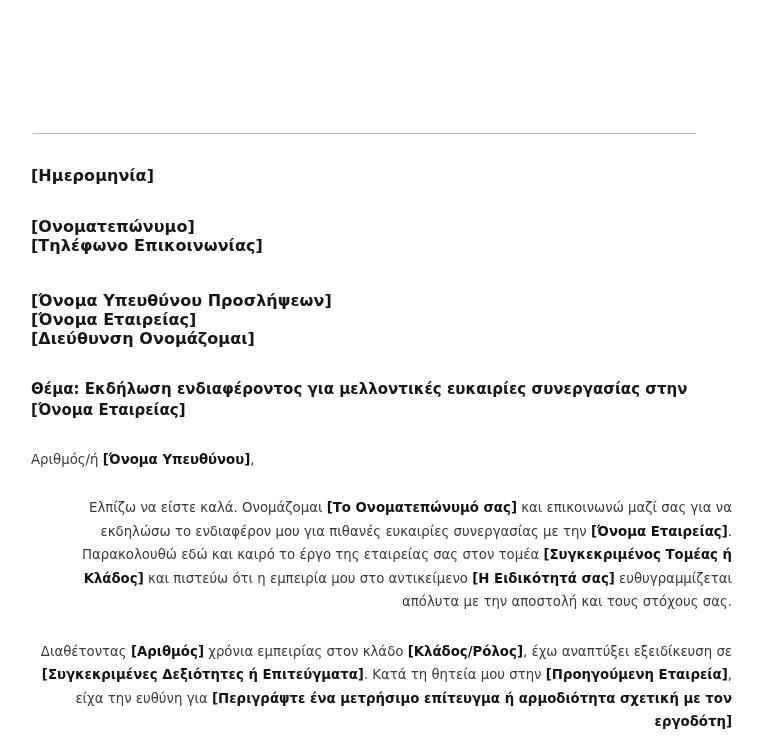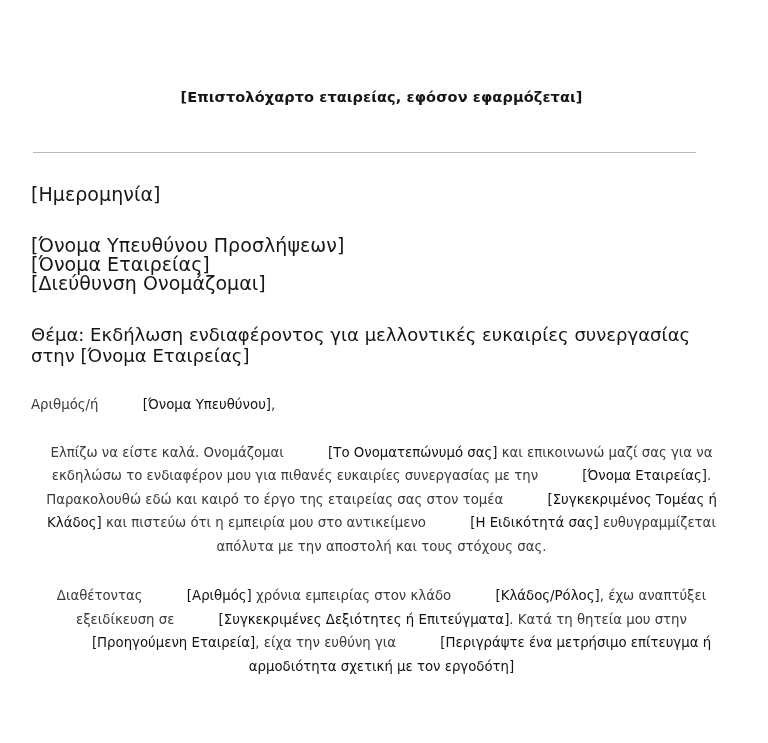--- a/index.html
+++ b/index.html
@@ -36,73 +36,73 @@
   .rule {
     border: 0;
     border-top: 1px solid #b8b8b8;
     margin: 45px 36px 0 2px;
     height: 0;
   }
   .block {
     margin-top: 32px;
   }
   .block.tight {
-    margin-top: 24px;
+    margin-top: 36px;
   }
   .meta-line {
-    font-weight: normal;
-    font-size: 19px;
+    font-weight: bold;
+    font-size: 16px;
     line-height: 19px;
     color: #161616;
     letter-spacing: 0.05px;
     white-space: nowrap;
   }
   .subject {
     margin-top: 31px;
-    font-weight: normal;
-    font-size: 18px;
+    font-weight: bold;
+    font-size: 15px;
     line-height: 21px;
     color: #161616;
     max-width: 690px;
     letter-spacing: 0.02px;
   }
   .salutation {
     margin-top: 28px;
     font-size: 13.3px;
     line-height: 21px;
     color: #3a3a3a;
   }
   .para {
     margin-top: 26px;
     font-size: 13.3px;
     line-height: 23.5px;
     color: #3a3a3a;
     max-width: 706px;
-    text-align: center;
+    text-align: right;
   }
   .para b, .salutation b, .subject b {
-    font-weight: normal;
+    font-weight: bold;
     color: #121212;
-    margin-left: 40px;
   }
 </style>
 </head>
 <body>
 
 <div class="page">
 
-  <div class="letterhead">[Επιστολόχαρτο εταιρείας, εφόσον εφαρμόζεται]</div>
 
   <hr class="rule">
 
   <div class="block">
     <div class="meta-line">[Ημερομηνία]</div>
   </div>
 
   <div class="block">
+    <div class="meta-line">[Ονοματεπώνυμο]</div>
+    <div class="meta-line">[Τηλέφωνο Επικοινωνίας]</div>
   </div>
 
   <div class="block tight">
     <div class="meta-line">[Όνομα Υπευθύνου Προσλήψεων]</div>
     <div class="meta-line">[Όνομα Εταιρείας]</div>
     <div class="meta-line">[Διεύθυνση Ονομάζομαι]</div>
   </div>
 
   <div class="subject">Θέμα: Εκδήλωση ενδιαφέροντος για μελλοντικές ευκαιρίες συνεργασίας στην [Όνομα Εταιρείας]</div>
 

